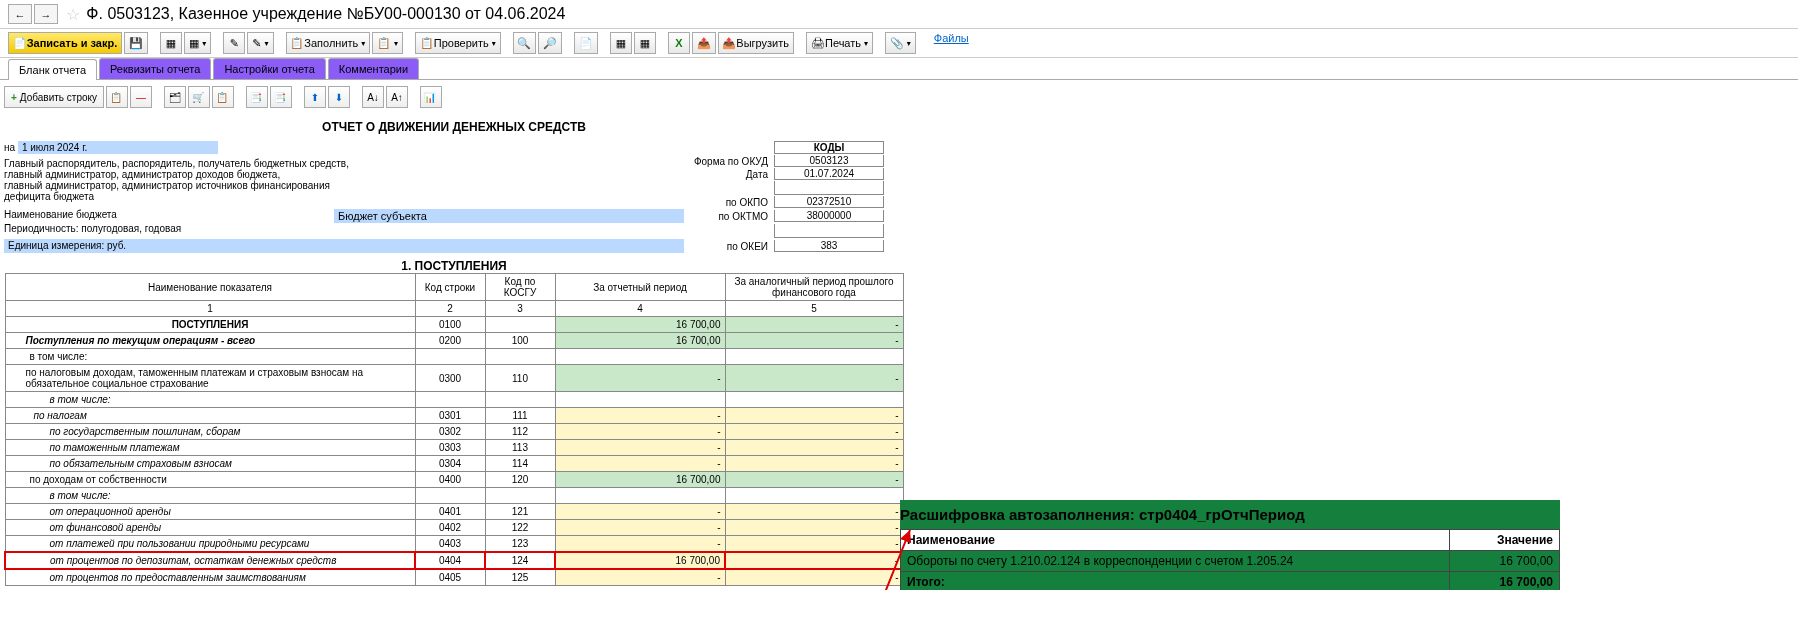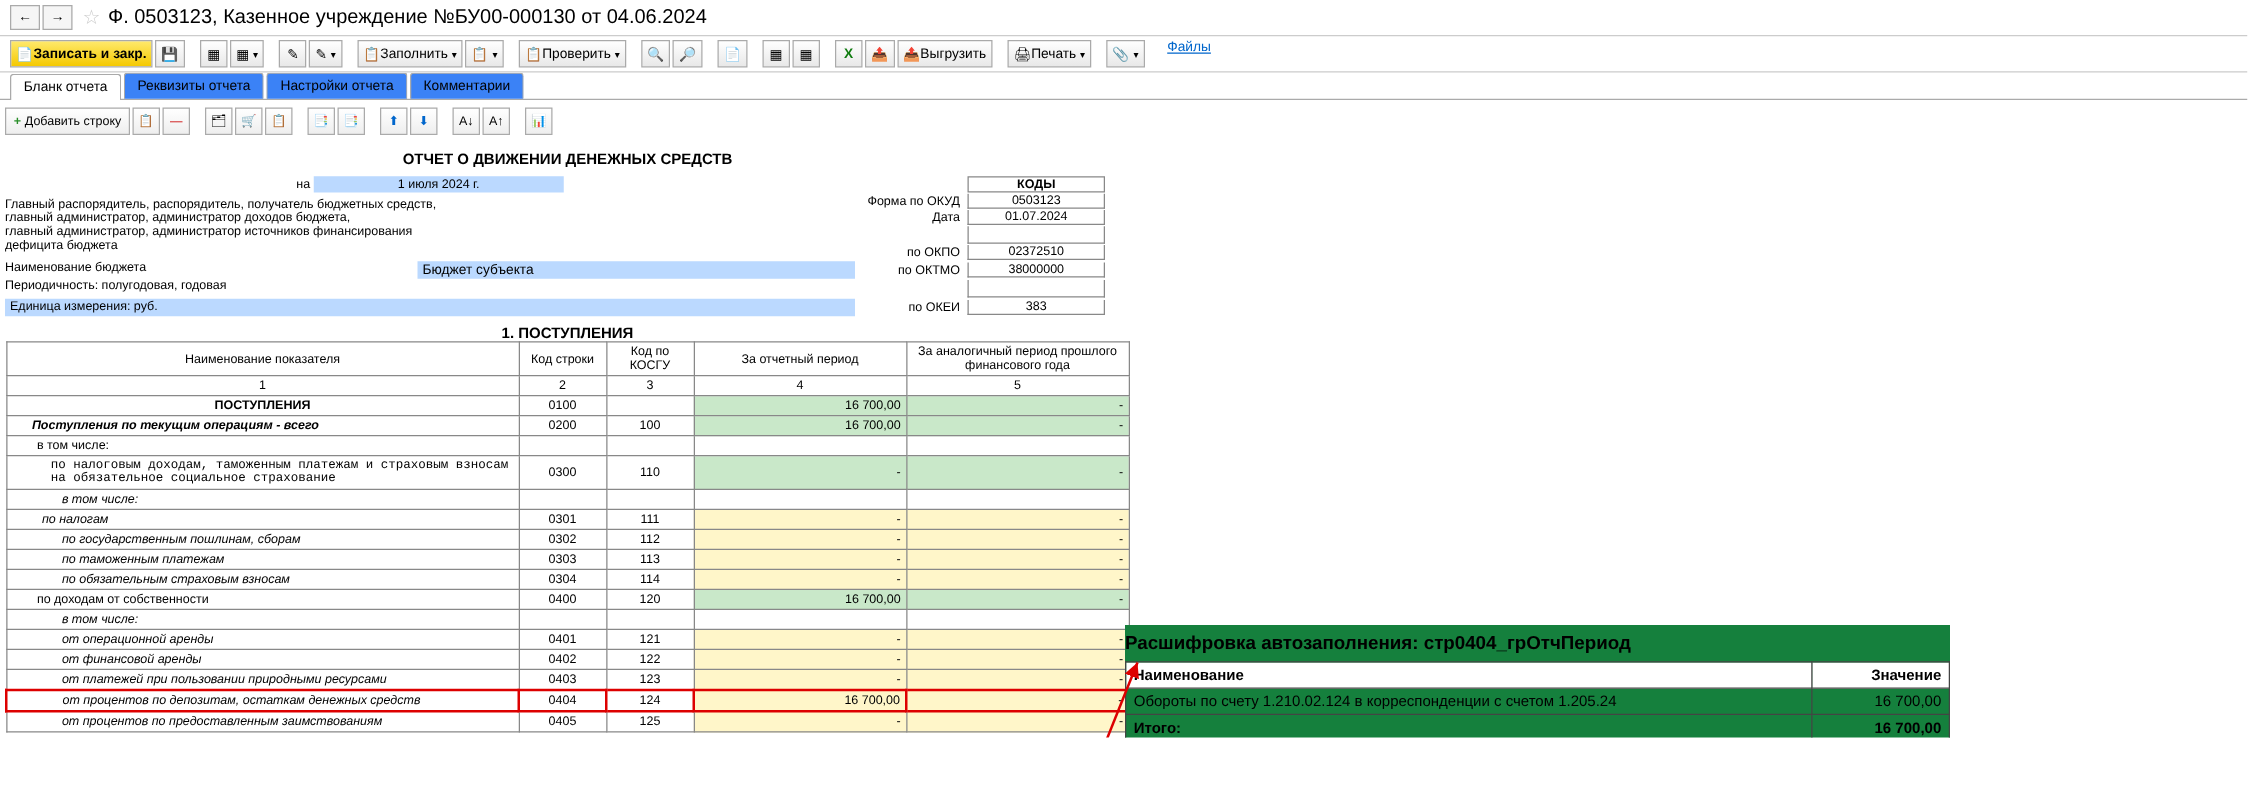--- a/index.html
+++ b/index.html
@@ -8,21 +8,21 @@
   .nav-btn { width: 24px; height: 20px; border: 1px solid #aaa; background: #f5f5f5; margin-right: 2px; display: flex; align-items: center; justify-content: center; cursor: pointer; }
   .star { color: #ccc; font-size: 16px; margin: 0 6px; }
   .title-text { font-size: 16px; font-weight: normal; }
   .toolbar { display: flex; align-items: center; padding: 3px 8px; border-bottom: 1px solid #ccc; gap: 4px; flex-wrap: wrap; }
   .tb-group { display: flex; gap: 2px; margin-right: 8px; }
   .tb-btn { height: 22px; min-width: 22px; border: 1px solid #aaa; background: linear-gradient(#fff,#e8e8e8); display: flex; align-items: center; justify-content: center; padding: 0 4px; cursor: pointer; font-size: 11px; }
   .tb-btn.yellow { background: linear-gradient(#ffe96b,#f5c900); font-weight: bold; }
   .tb-btn .dd { margin-left: 3px; font-size: 8px; }
   .link { color: #0066cc; text-decoration: underline; cursor: pointer; margin-left: 16px; }
   .tabs-row { display: flex; border-bottom: 1px solid #aaa; padding: 0 8px; }
-  .tab { padding: 4px 10px; border: 1px solid #aaa; border-bottom: none; background: #3b82f6; margin-right: 2px; cursor: pointer; border-radius: 3px 3px 0 0; }
+  .tab { padding: 4px 10px; border: 1px solid #aaa; border-bottom: none; background: #8b5cf6; margin-right: 2px; cursor: pointer; border-radius: 3px 3px 0 0; }
   .tab.active { background: #fff; position: relative; top: 1px; }
   .content-area { display: flex; }
   .left-panel { width: 140px; min-width: 140px; border-right: 1px solid #ccc; }
   .sub-tabs { display: flex; border-bottom: 1px solid #aaa; }
   .sub-tab { padding: 4px 8px; border: 1px solid #aaa; border-bottom: none; background: #fff; }
   .section-list { }
   .section-item { padding: 6px 8px; border: 1px solid #ddd; border-top: none; cursor: pointer; font-size: 10px; color: #3333cc; }
   .section-item.active { background: #ffe9a0; border: 1px solid #d4a017; color: #000; font-weight: bold; }
   .main-pane { flex: 1; padding: 4px; position: relative; }
   .mini-toolbar { display: flex; gap: 4px; padding: 2px 0 6px 0; align-items: center; flex-wrap: wrap; }
@@ -153,21 +153,21 @@
         <div class="mini-btn">📊</div>
       </div>
     </div>
 
     <div class="report-wrap">
       <div class="report-title">ОТЧЕТ О ДВИЖЕНИИ ДЕНЕЖНЫХ СРЕДСТВ</div>
 
       <div style="display:flex">
         <div style="flex:1">
           <div class="meta-row">
-            <div class="meta-left" style="text-align:center"><span>на</span> <span class="blue-span" style="min-width:200px;display:inline-block">1 июля 2024 г.</span></div>
+            <div class="meta-left" style="text-align:left"><span>на</span> <span class="blue-span" style="min-width:200px;display:inline-block">1 июля 2024 г.</span></div>
           </div>
           <div style="white-space:pre-line;font-size:10px;margin-top:4px">Главный распорядитель, распорядитель, получатель бюджетных средств,
 главный администратор, администратор доходов бюджета,
 главный администратор, администратор источников финансирования
 дефицита бюджета</div>
         </div>
         <div style="width:220px">
           <div class="meta-row">
               <div class="meta-label-r"></div>
               <div class="meta-val-box top">КОДЫ</div>
@@ -251,21 +251,21 @@
               <td class="val green-cell">-</td>
             </tr>
             <tr>
               <td style="padding-left: 24px;">в том числе:</td>
               <td class="code"></td>
               <td class="code"></td>
               <td class="val "></td>
               <td class="val "></td>
             </tr>
             <tr>
-              <td style="padding-left: 35px; font-family: Liberation Mono, monospace;">по налоговым доходам, таможенным платежам и страховым взносам на обязательное социальное страхование</td>
+              <td style="padding-left: 20px;">по налоговым доходам, таможенным платежам и страховым взносам на обязательное социальное страхование</td>
               <td class="code">0300</td>
               <td class="code">110</td>
               <td class="val green-cell">-</td>
               <td class="val green-cell">-</td>
             </tr>
             <tr>
               <td style="padding-left: 44px; font-style: italic;">в том числе:</td>
               <td class="code"></td>
               <td class="code"></td>
               <td class="val "></td>

